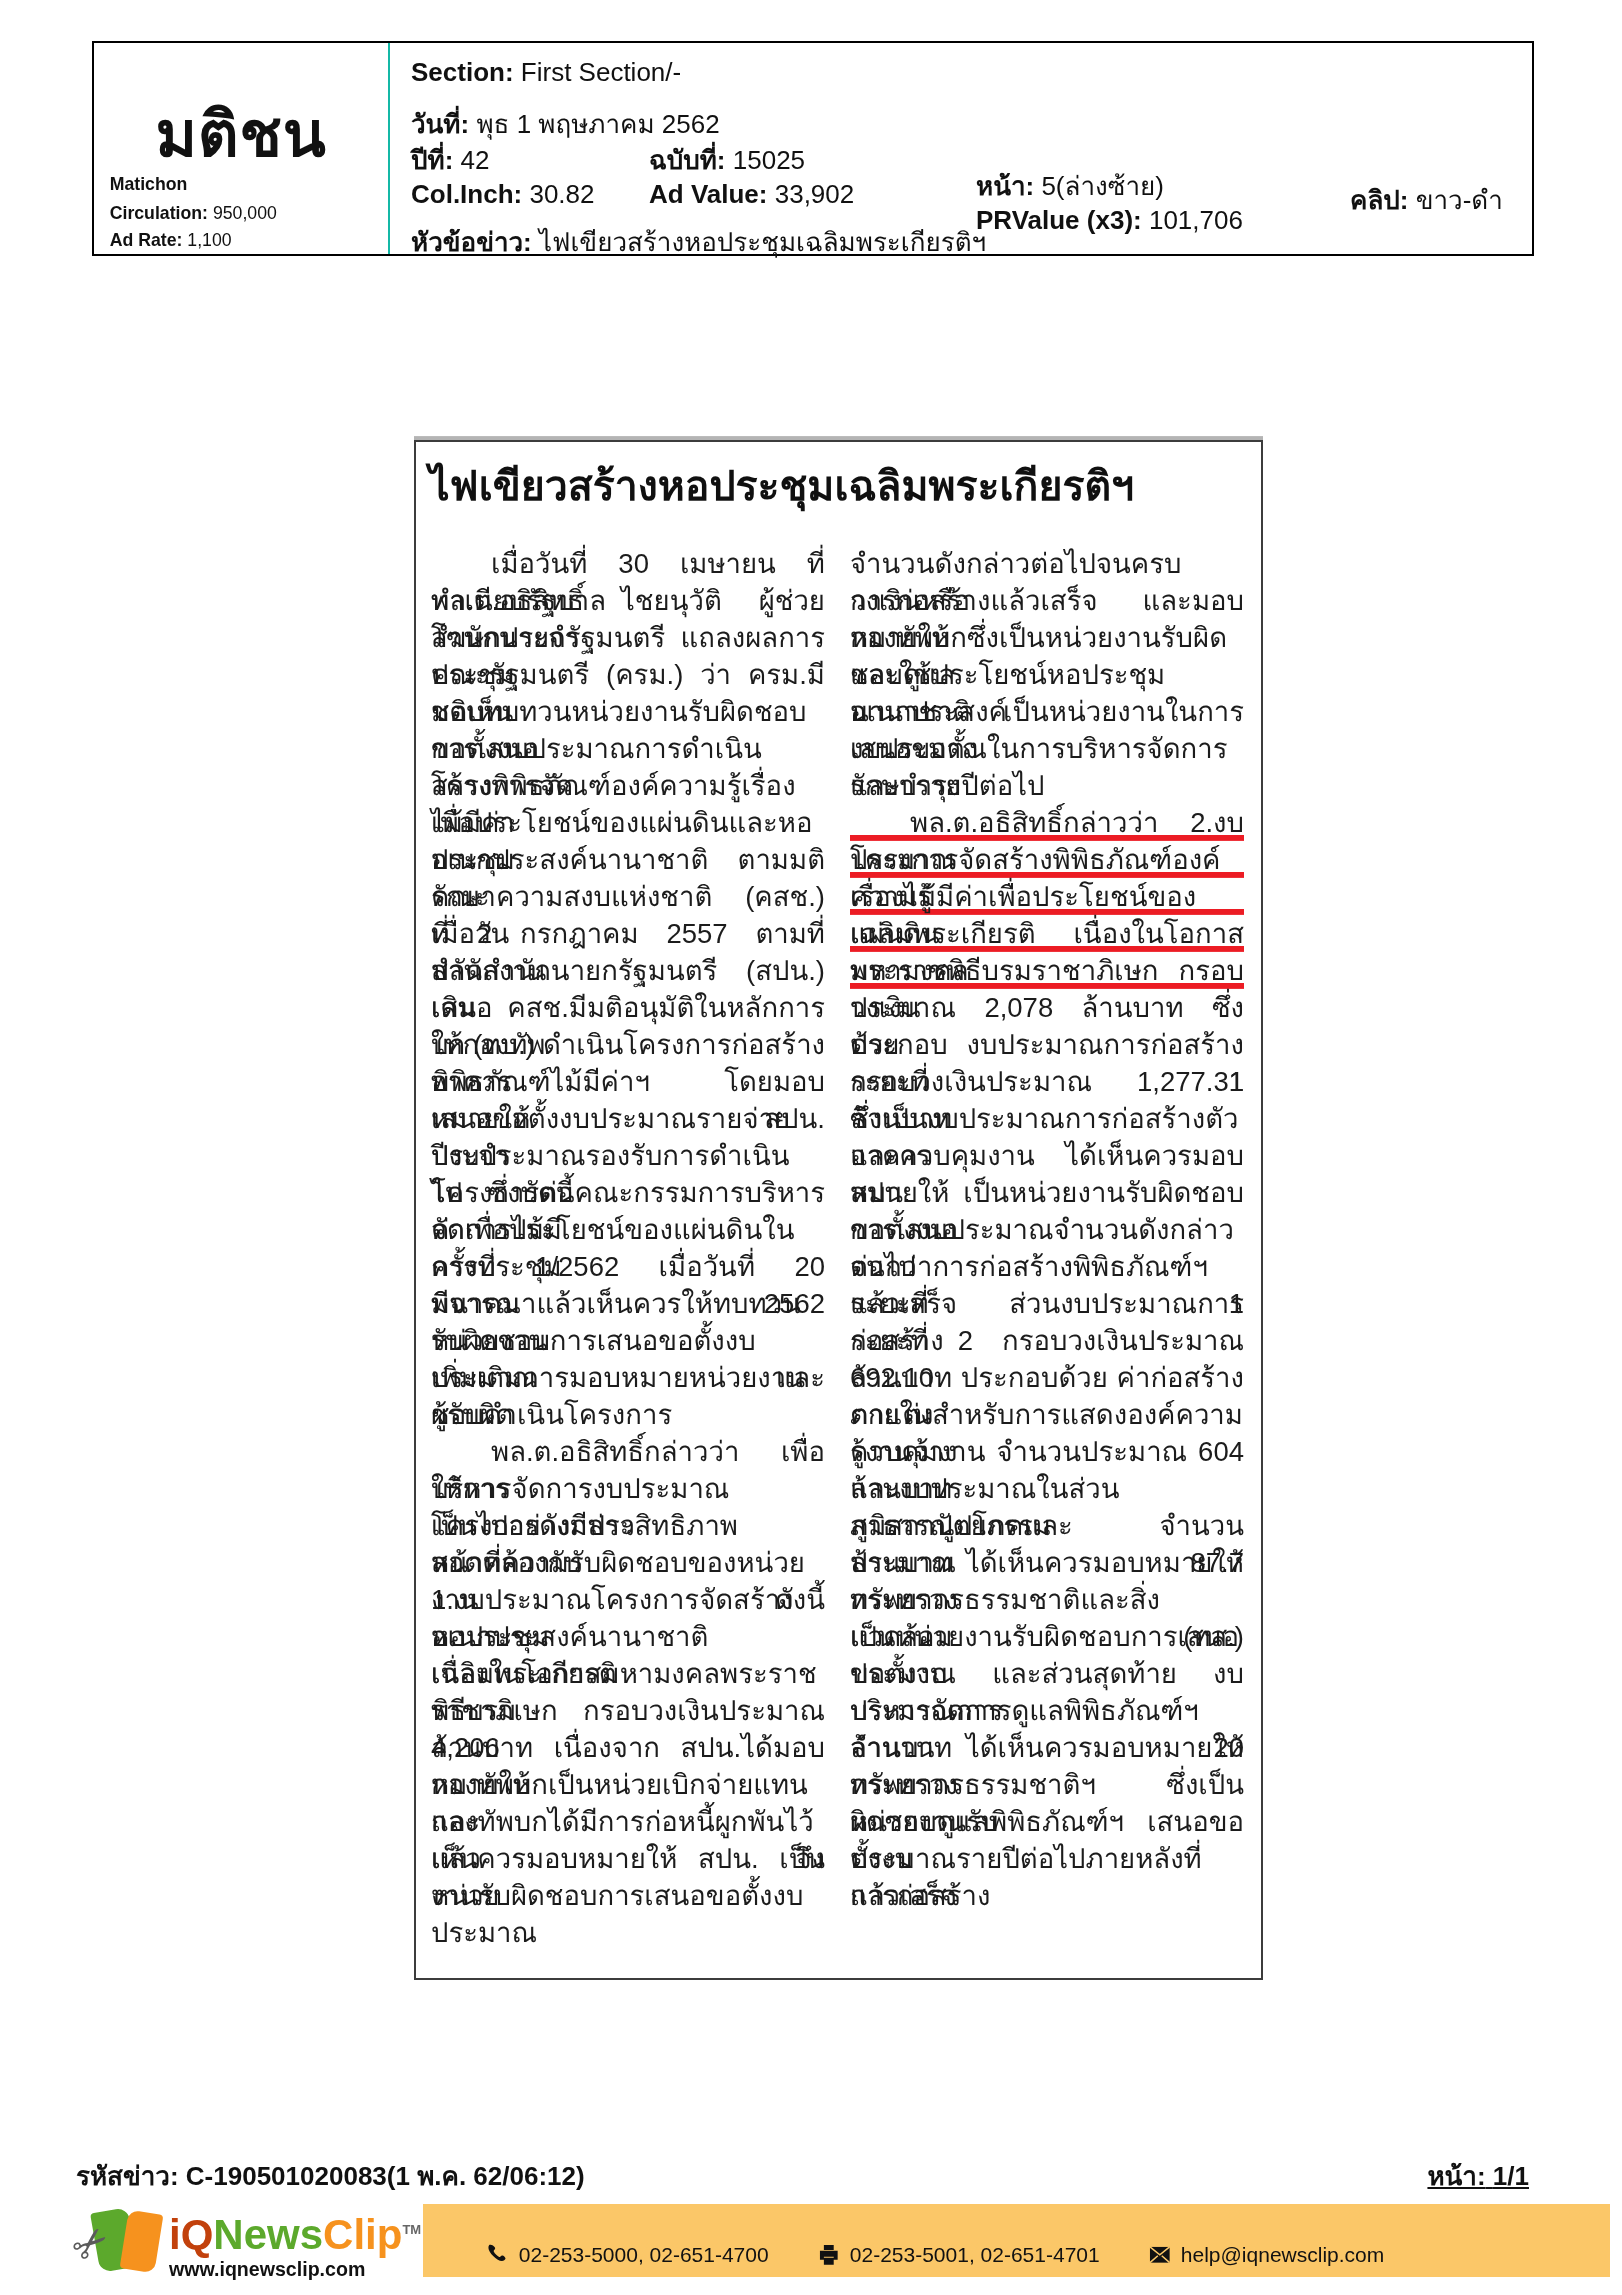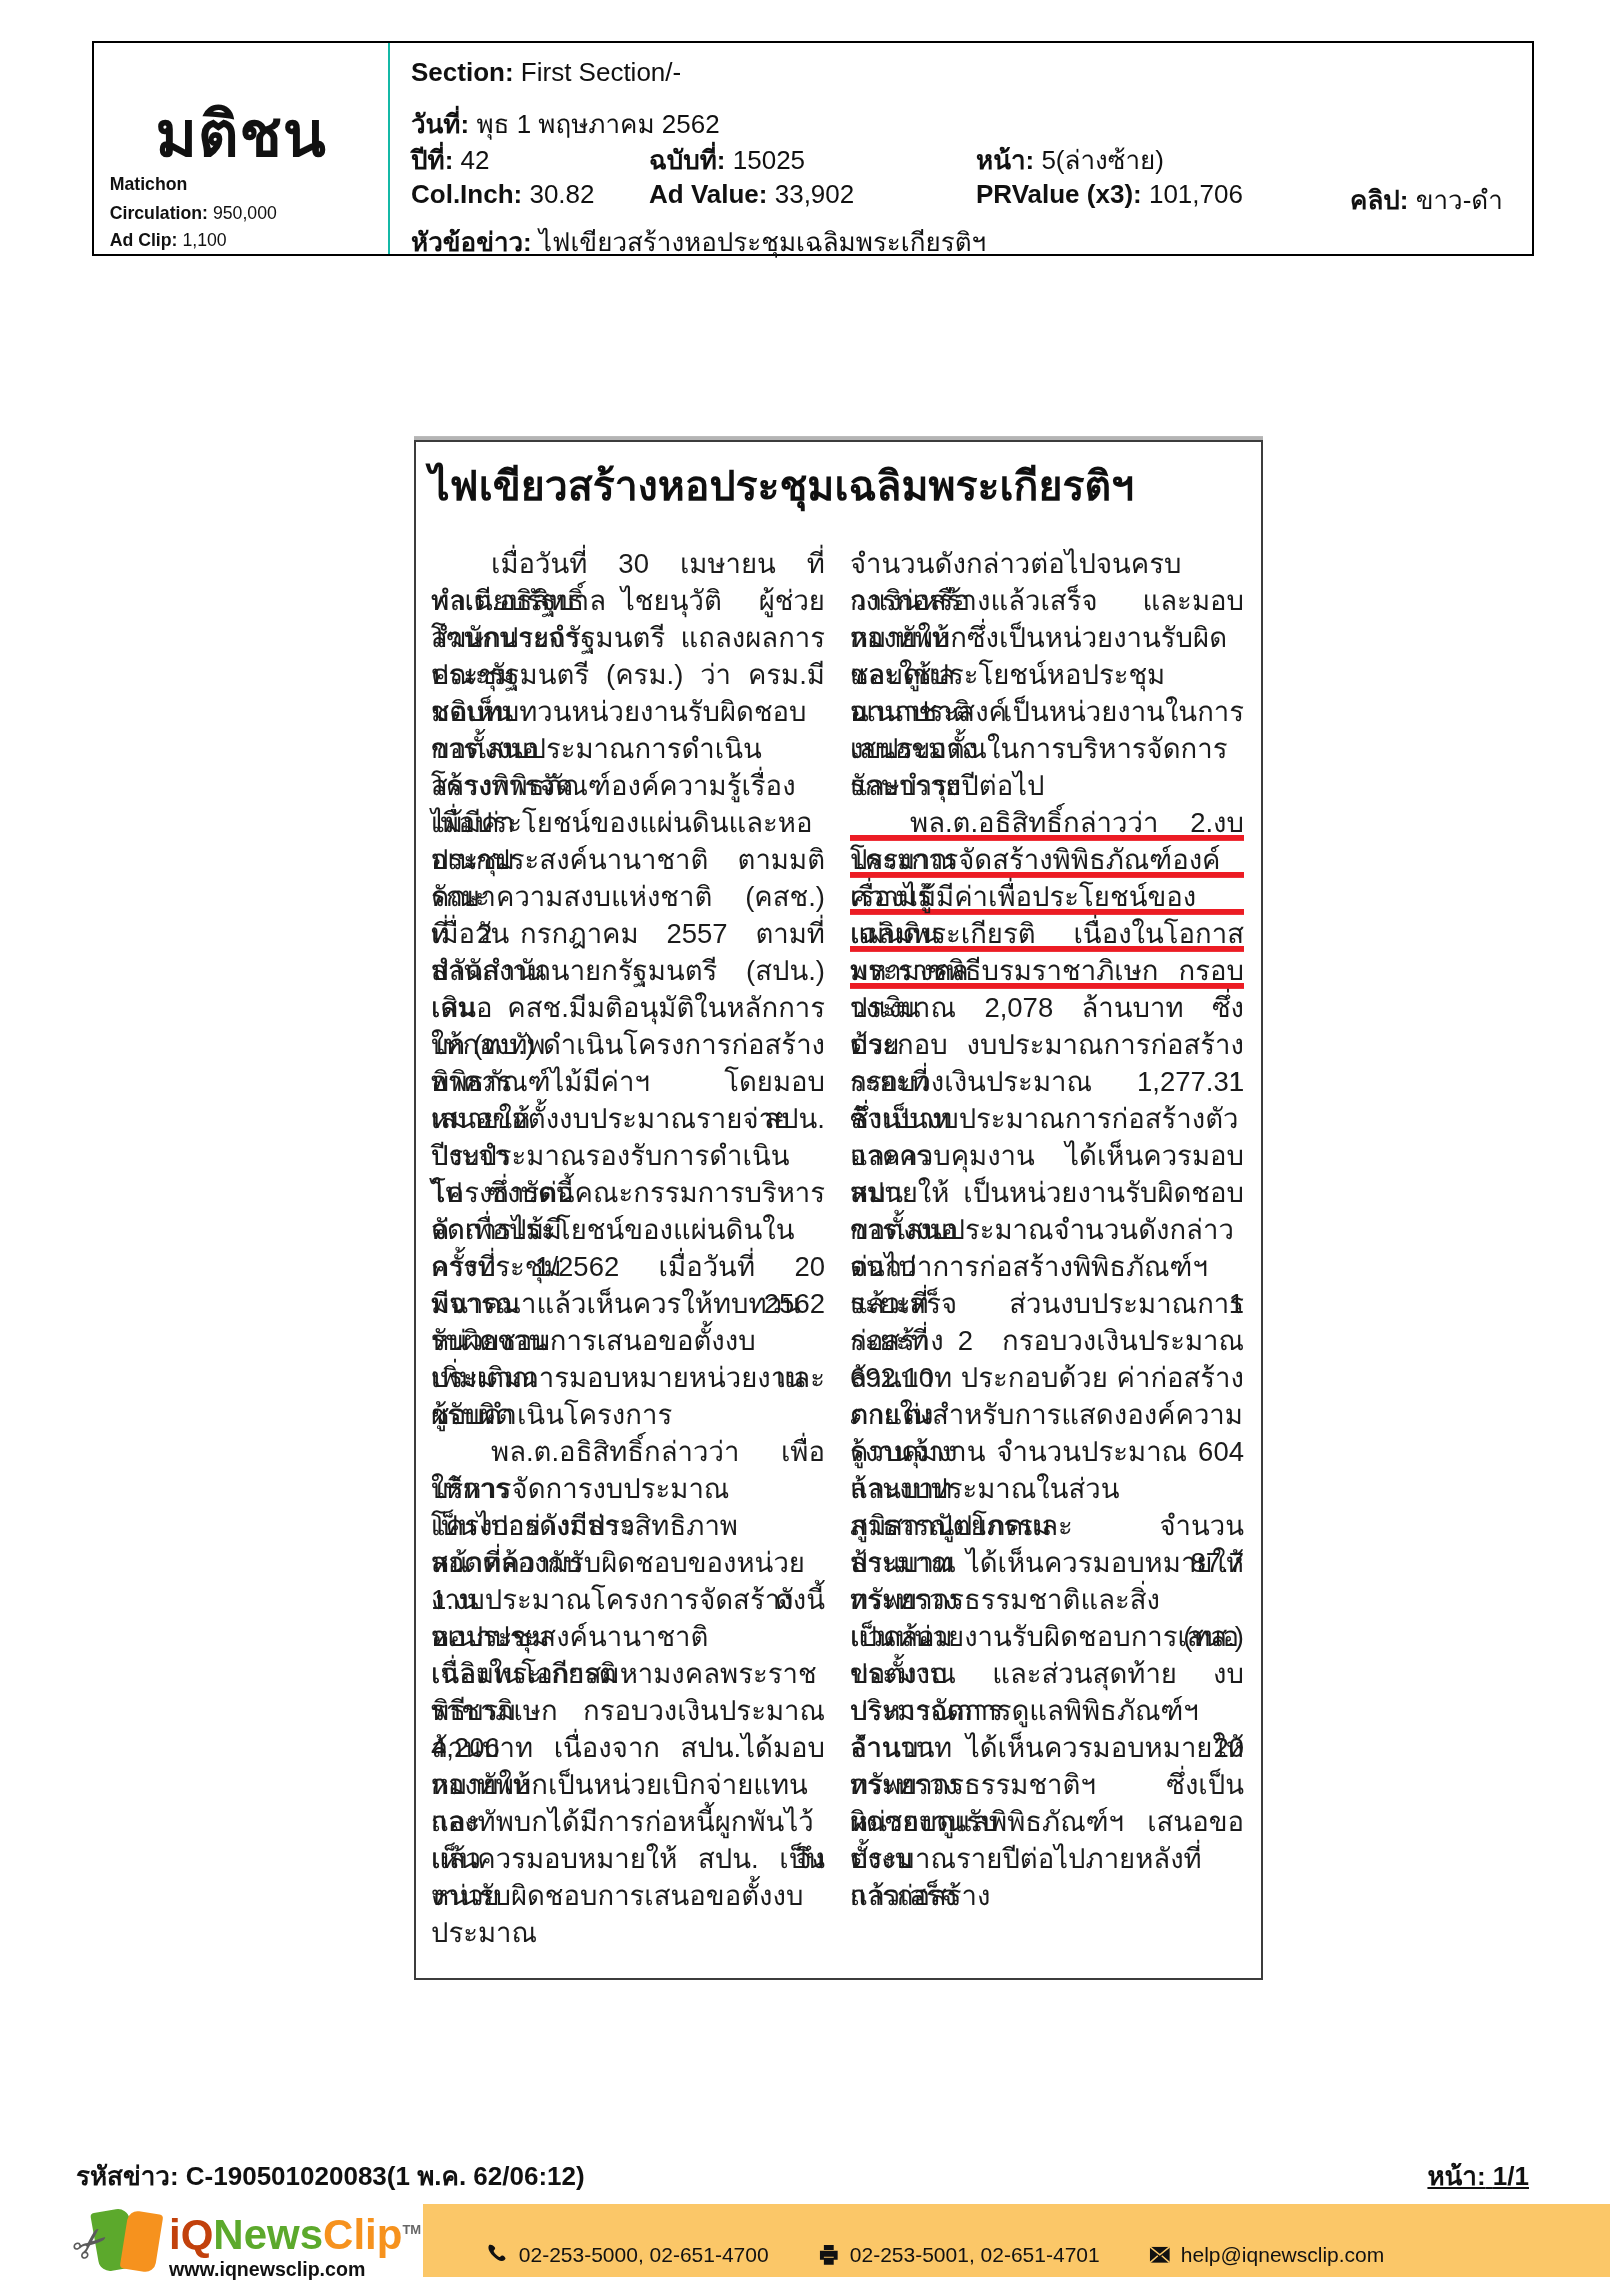--- a/index.html
+++ b/index.html
@@ -11,21 +11,21 @@
   .hdr-left{position:absolute;left:0;top:0;width:294px;height:100%;border-right:2px solid #14b8a6;}
   .masthead{position:absolute;left:0;top:41px;width:294px;text-align:center;font-size:63px;font-weight:900;letter-spacing:0.7px;}
   .pub-meta{position:absolute;left:15.7px;font-size:17.7px;white-space:nowrap;}
   .pub-name{top:131px;font-weight:700;}
   .pub-circ{top:160px;}
   .pub-rate{top:187px;}
   .pub-meta b{font-weight:700;}
 
   .hdr-row{position:absolute;font-size:26px;white-space:nowrap;}
   .hdr-row b{font-weight:700;}
-  .hc1{left:317px;} .hc2{left:555px;} .hc3{left:882px;} .hc4{left:1256px;}
+  .hc1{left:317px;} .hc2{left:555px;} .hc3{left:882px;margin-top:26px;} .hc4{left:1256px;}
   .r1{top:14.4px;} .r2{top:60px;} .r3{top:96px;} .r4{top:136px;} .r5{top:178px;}
 
   
   .art-box{position:absolute;left:414px;top:440px;width:845px;height:1536px;
            border:2px solid #3c3c3c;background:#fff;box-shadow:0 -3.9px 0 #b4b4b4;}
   .art-title{position:absolute;left:13px;top:10.5px;width:818px;font-size:41px;font-weight:800;
              letter-spacing:0;white-space:nowrap;color:#101010;}
   .col{position:absolute;top:103px;width:394px;color:#1c1c1c;}
   .col-1{left:15px;} .col-2{left:434px;}
   .tl{height:37px;line-height:37px;font-size:27.5px;text-align:justify;text-align-last:justify;white-space:normal;}
@@ -59,21 +59,21 @@
 </head>
 <body>
 
 <div id="page">
 
   <div class="hdr-box">
     <div class="hdr-left">
       <div class="masthead">มติชน</div>
       <div class="pub-meta pub-name"><b>Matichon</b></div>
       <div class="pub-meta pub-circ"><b>Circulation:</b> <span>950,000</span></div>
-      <div class="pub-meta pub-rate"><b>Ad Clip:</b> <span>1,100</span></div>
+      <div class="pub-meta pub-rate"><b>Ad Rate:</b> <span>1,100</span></div>
     </div>
 
     <div class="hdr-row r1 hc1"><b>Section:</b> <span>First Section/-</span></div>
     <div class="hdr-row r2 hc1"><b>วันที่:</b> <span>พุธ 1 พฤษภาคม 2562</span></div>
 
     <div class="hdr-row r3 hc1"><b>ปีที่:</b> <span>42</span></div>
     <div class="hdr-row r3 hc2"><b>ฉบับที่:</b> <span>15025</span></div>
     <div class="hdr-row r3 hc3"><b>หน้า:</b> <span>5(ล่างซ้าย)</span></div>
 
     <div class="hdr-row r4 hc1"><b>Col.Inch:</b> <span>30.82</span></div>

